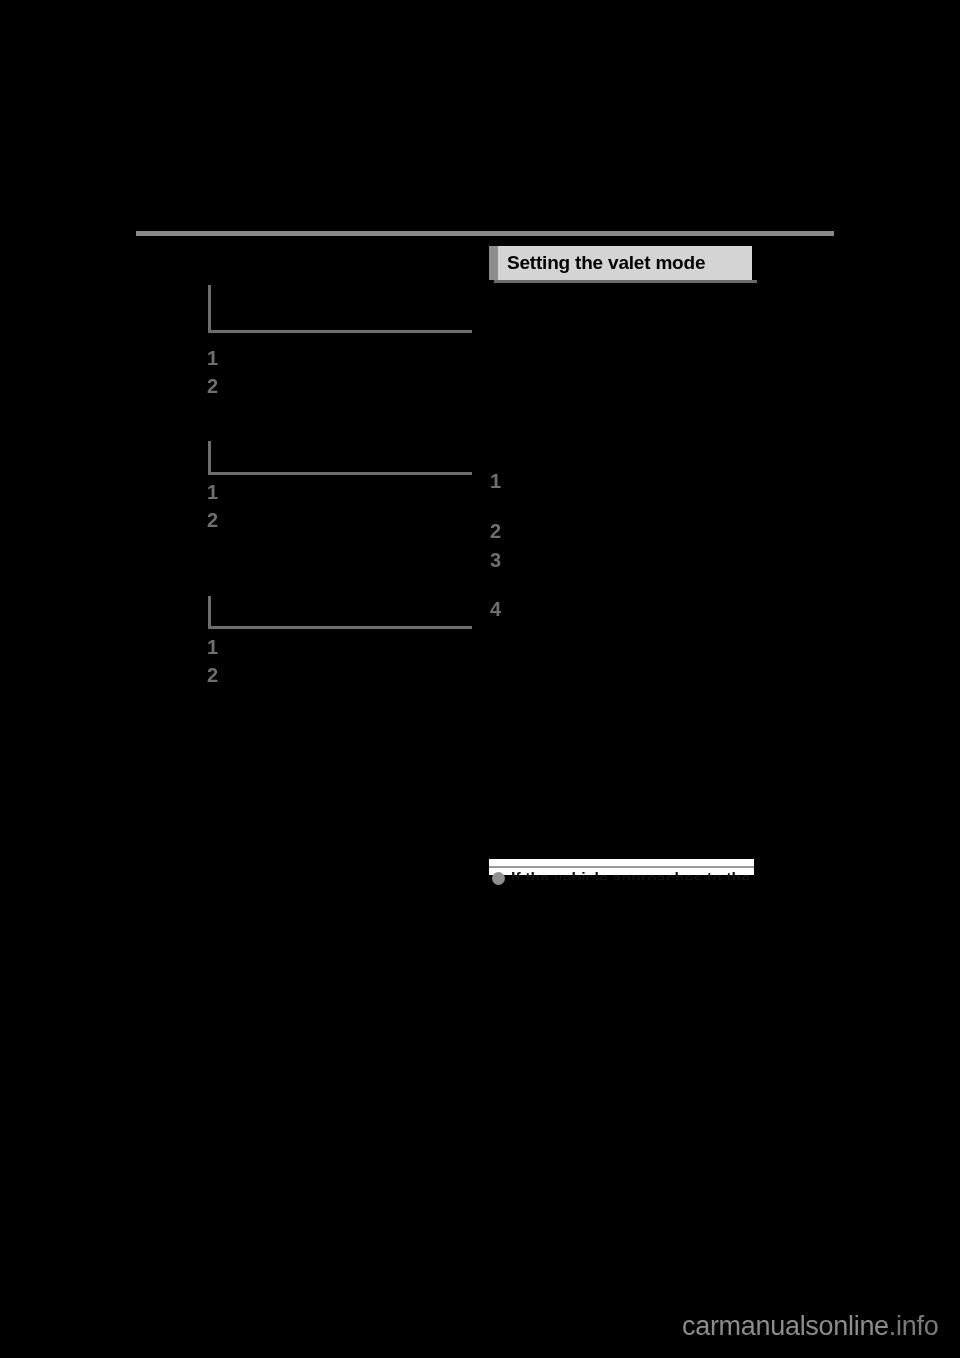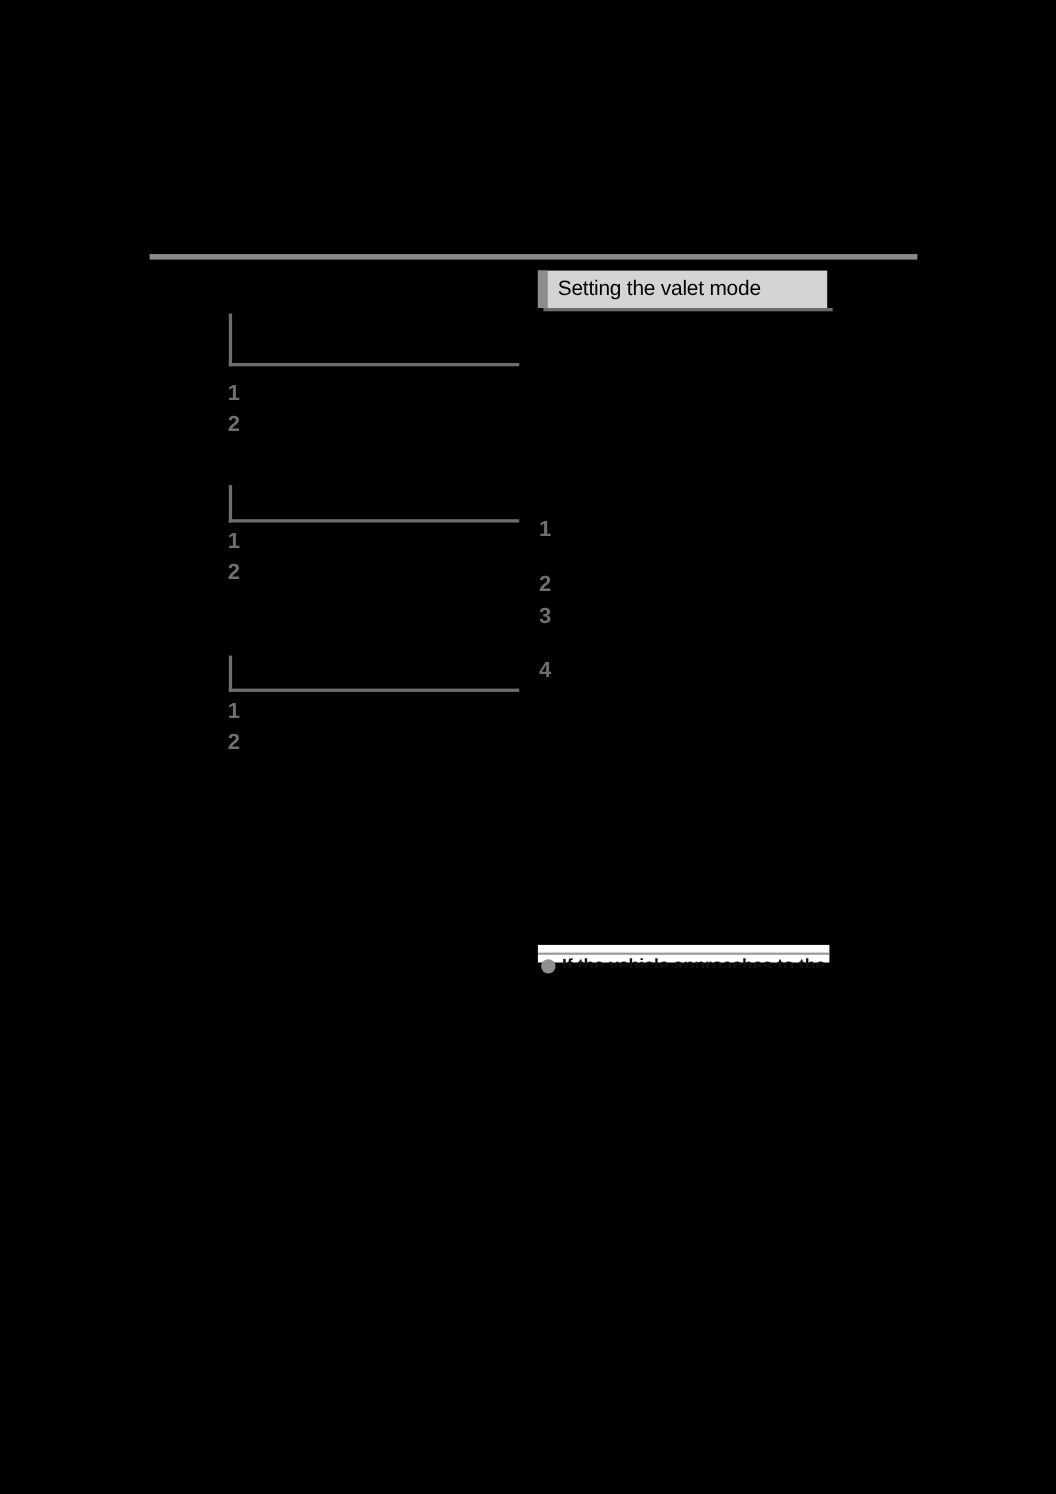--- a/index.html
+++ b/index.html
@@ -38,21 +38,21 @@
     height: 34px;
     background: #d4d4d4;
     box-sizing: border-box;
     border-left: 9px solid #8d8d8d;
     display: flex;
     align-items: center;
   }
   .section-header .section-header-text {
     color: #000000;
     font-size: 19px;
-    font-weight: normal;
+    font-weight: bold;
     letter-spacing: -0.2px;
     padding-left: 9px;
     white-space: nowrap;
   }
   .section-header-shadow {
     position: absolute;
     left: 494px;
     top: 280px;
     width: 263px;
     height: 3px;
@@ -160,14 +160,17 @@
   <div class="step-num right-col" style="left:490px; top:521px;">2</div>
   <div class="step-num right-col" style="left:490px; top:550px;">3</div>
   <div class="step-num right-col" style="left:490px; top:599px;">4</div>
 
   <div class="notice-bar">
     <div class="notice-line"></div>
   </div>
   <div class="notice-bullet"></div>
   <div class="notice-text">If the vehicle approaches to the</div>
 
+  <div class="watermark">
+    <span>carmanualsonline</span><span class="wm-dim">.info</span>
+  </div>
 
 </div>
 
 </body></html>

